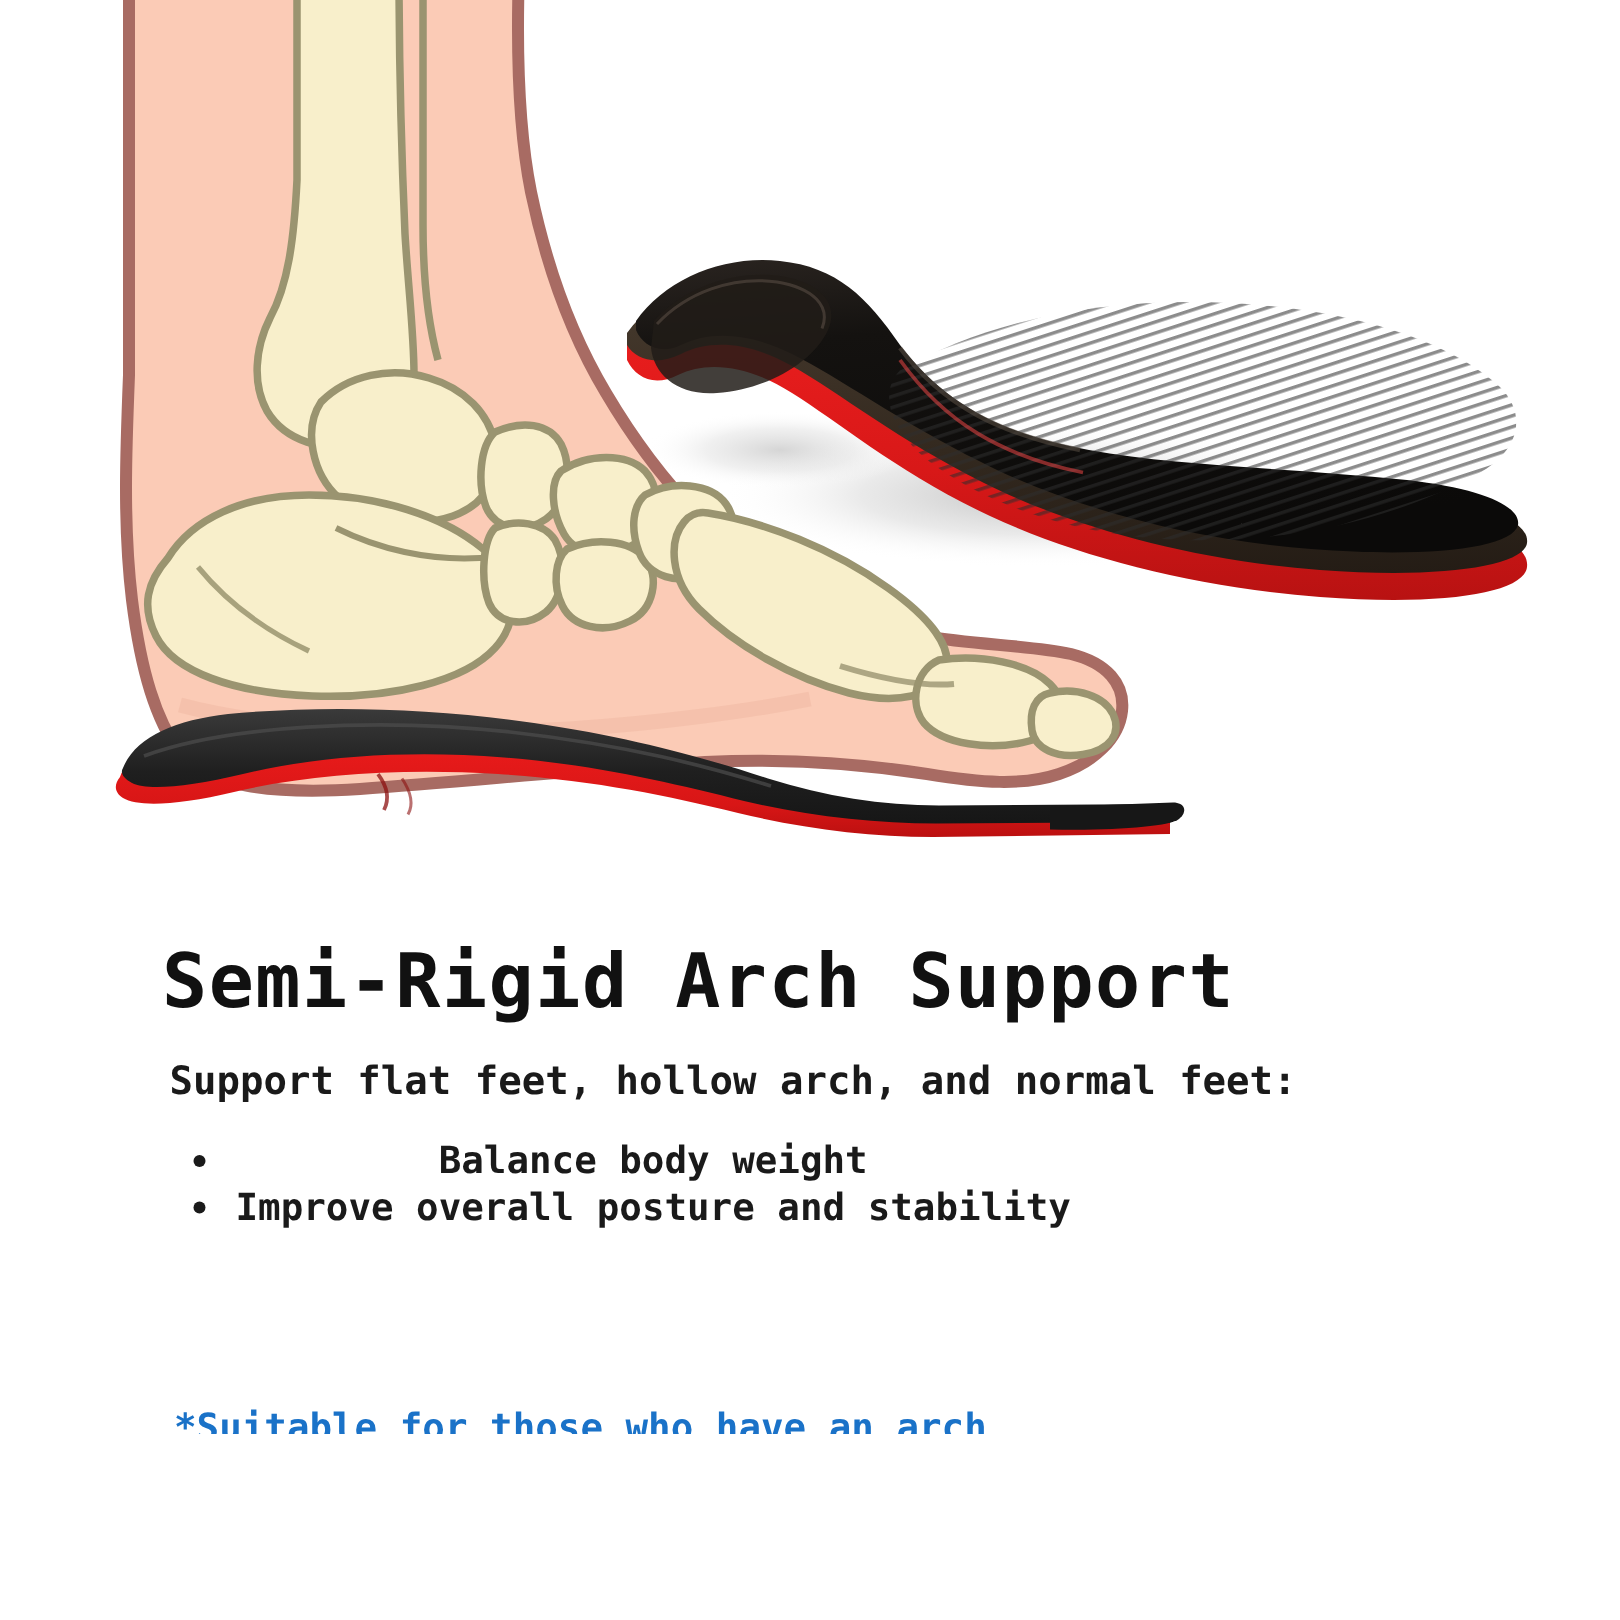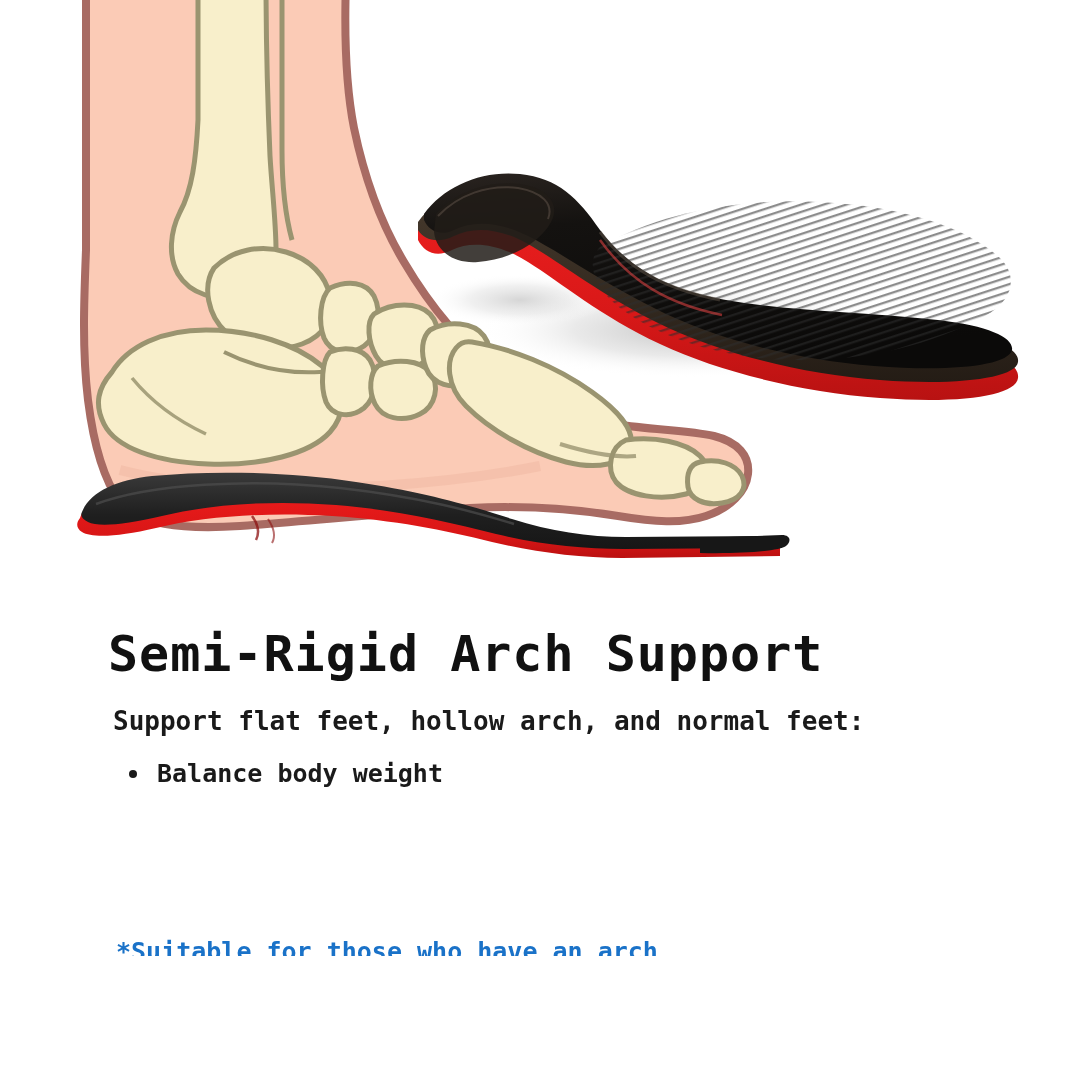--- a/index.html
+++ b/index.html
@@ -365,19 +365,23 @@
 
     <h1 id="product-title">Semi-Rigid Arch Support</h1>
 
     <p id="support-lead">Support flat feet, hollow arch, and normal feet:</p>
 
     <ul id="benefit-list">
       <li>
         <span class="bullet"></span>
         <span>Balance body weight</span>
       </li>
+      <li>
+        <span class="bullet"></span>
+        <span>Improve overall posture and stability</span>
+      </li>
     </ul>
 
     <p id="footnote">*Suitable for those who have an arch
   height of less than 3 cm</p>
   </div>
 
 </div>
 
 </body></html>

